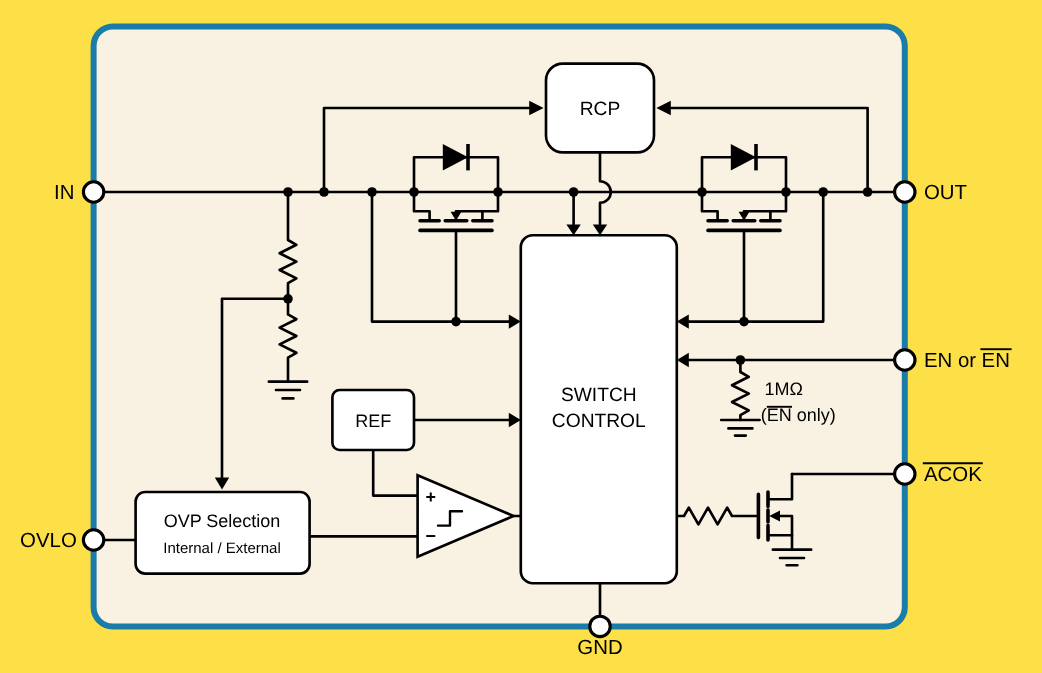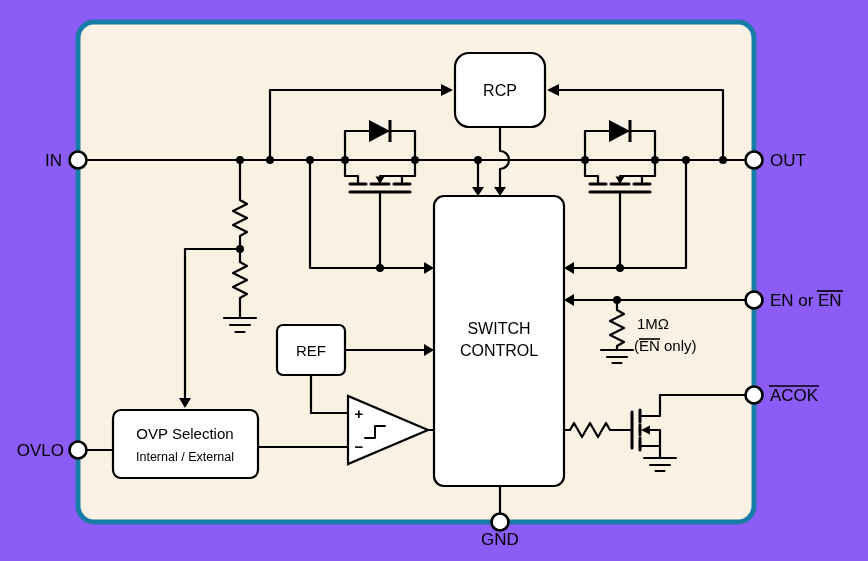--- a/index.html
+++ b/index.html
@@ -1,16 +1,16 @@
 <!DOCTYPE html>
 <html><head>
 <meta charset="utf-8">
 <style>
   html,body{margin:0;padding:0;background:#ffffff;}
-  .stage{position:relative;width:868px;height:561px;background:#8b5cf6;overflow:hidden;}
+  .stage{position:relative;width:868px;height:561px;background:#fde047;overflow:hidden;}
   svg{display:block;}
   .chip{fill:#f9f1e2;stroke:#1a7ca8;stroke-width:5;}
   .wire{fill:none;stroke:#000;stroke-width:2.2;stroke-linecap:round;stroke-linejoin:round;}
   .thick{fill:none;stroke:#000;stroke-width:3;stroke-linecap:round;}
   .block{fill:#ffffff;stroke:#000;stroke-width:2.2;}
   .dot{fill:#000;stroke:none;}
   .arrow{fill:#000;stroke:none;}
   .pin{fill:#ffffff;stroke:#000;stroke-width:2.6;}
   .bar{stroke:#000;stroke-width:3;stroke-linecap:butt;}
   .oline{stroke:#000;stroke-width:1.6;stroke-linecap:butt;}

